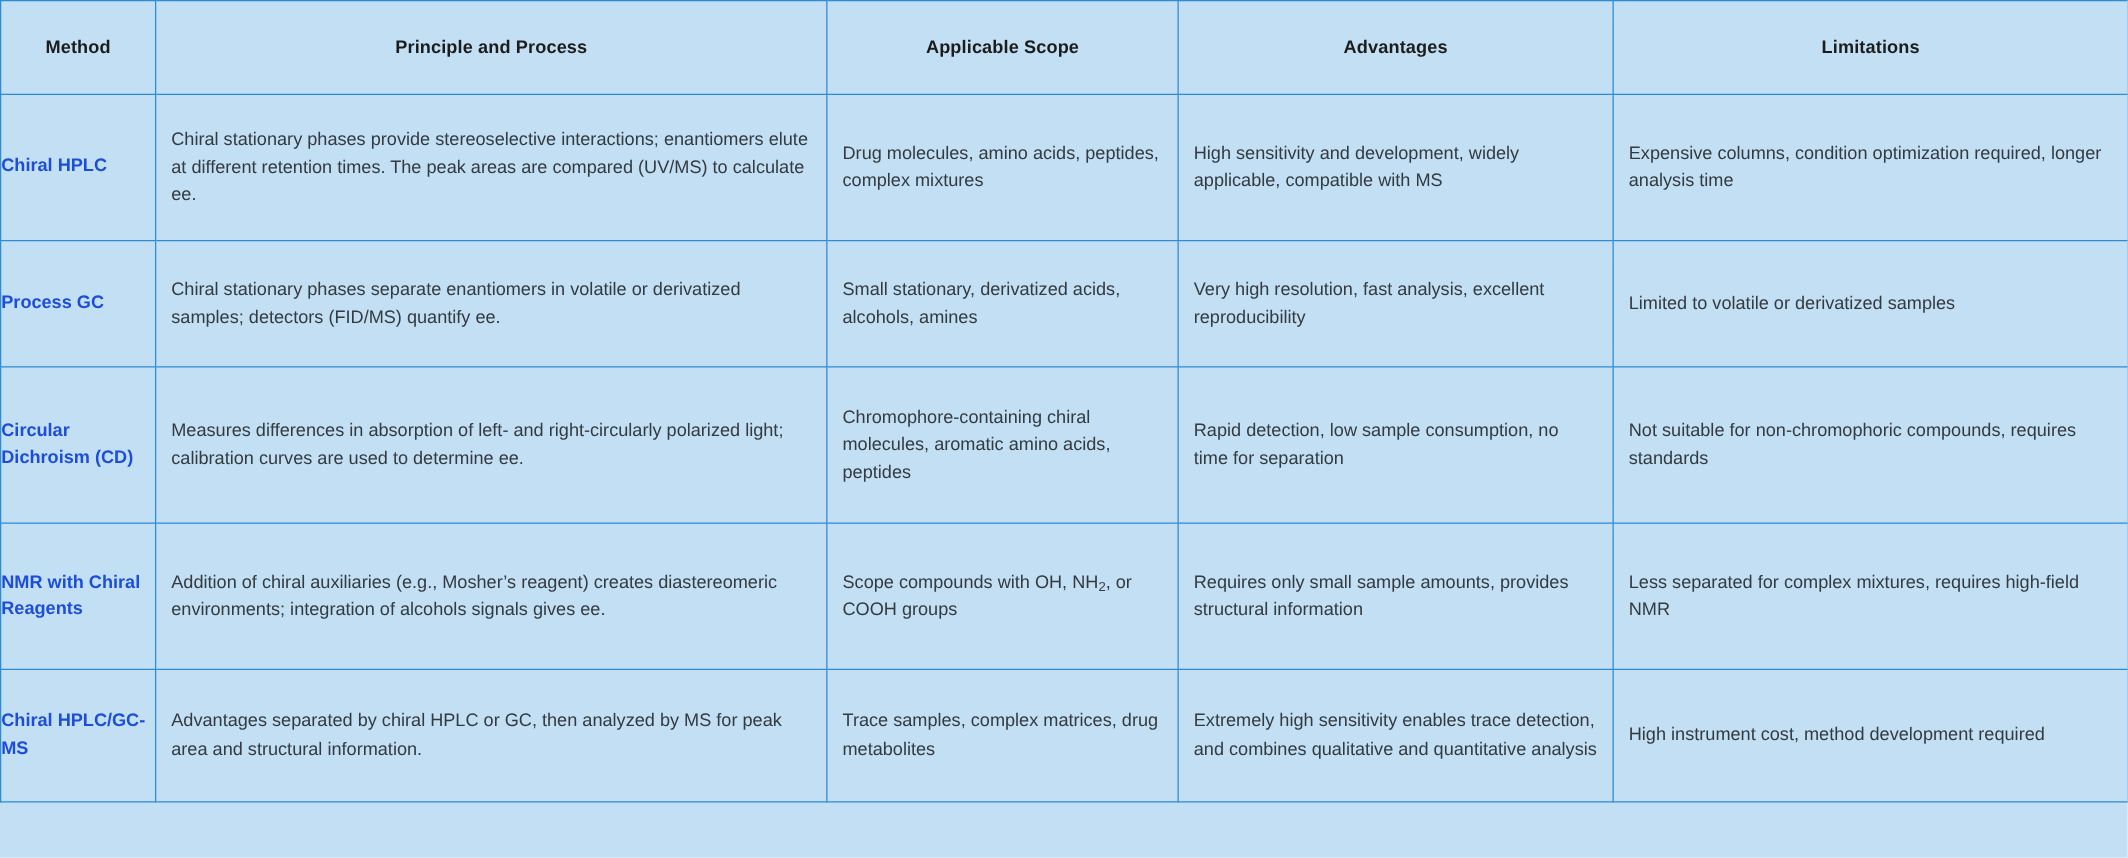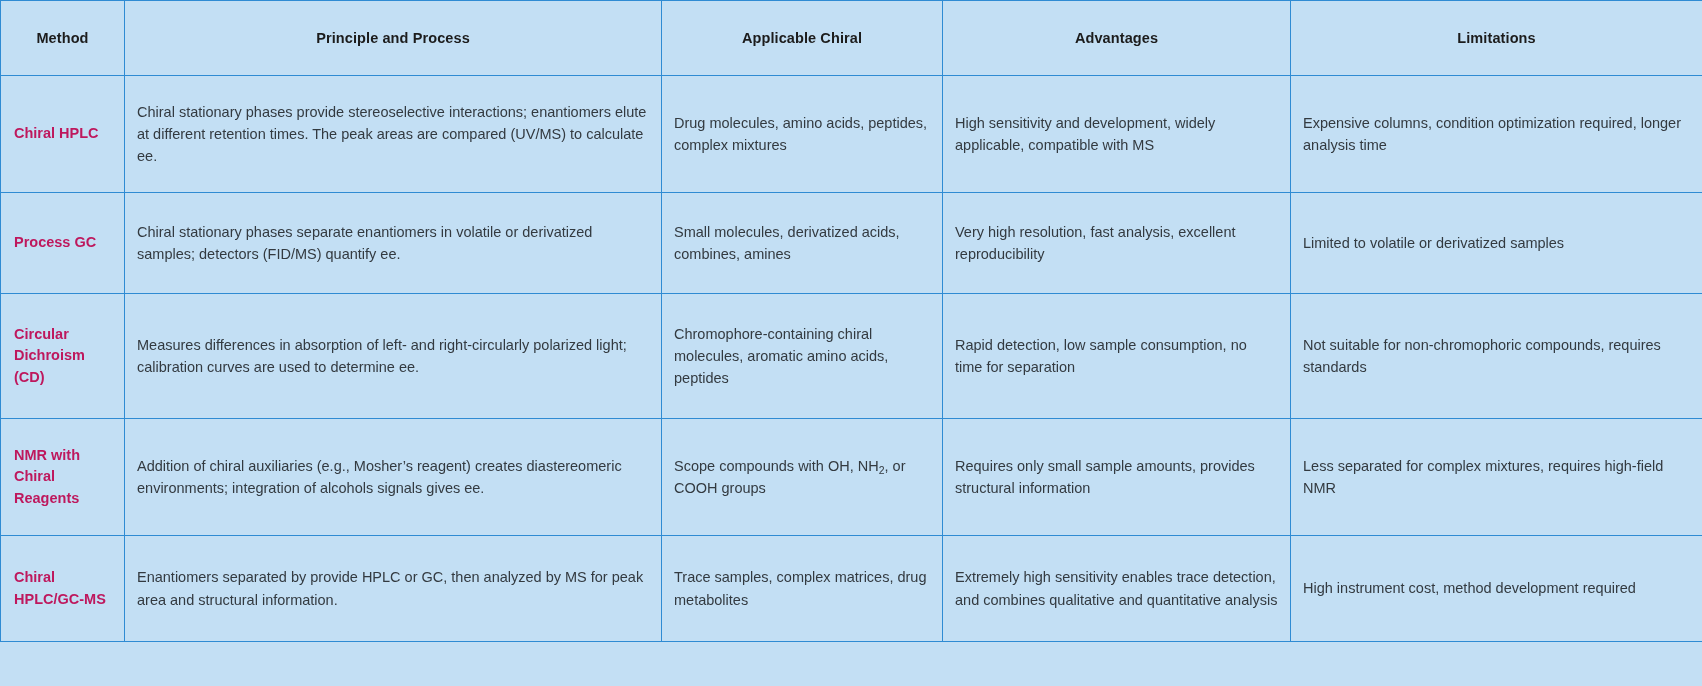--- a/index.html
+++ b/index.html
@@ -47,22 +47,22 @@
     padding: 0 8px;
   }
   tbody td {
     font-size: 14.5px;
     color: #333a40;
     line-height: 1.52;
     padding: 10px 12px;
   }
   tbody td.method-cell {
     font-weight: bold;
-    color: #be185d;
-    padding-left: 13px;
+    color: #1d4ed8;
+    padding-left: 0;
     padding-right: 6px;
     font-size: 14.5px;
     line-height: 1.45;
   }
   tbody tr.r1 td { height: 117px; }
   tbody tr.r2 td { height: 101px; }
   tbody tr.r3 td { height: 125px; }
   tbody tr.r4 td { height: 117px; }
   tbody tr.r5 td { height: 106px; }
 
@@ -82,56 +82,56 @@
       <col class="c-method">
       <col class="c-principle">
       <col class="c-scope">
       <col class="c-adv">
       <col class="c-lim">
     </colgroup>
     <thead>
       <tr>
         <th>Method</th>
         <th>Principle and Process</th>
-        <th>Applicable Chiral</th>
+        <th>Applicable Scope</th>
         <th>Advantages</th>
         <th>Limitations</th>
       </tr>
     </thead>
     <tbody>
       <tr class="r1">
         <td class="method-cell">Chiral HPLC</td>
         <td>Chiral stationary phases provide stereoselective interactions; enantiomers elute at different retention times. The peak areas are compared (UV/MS) to calculate ee.</td>
         <td>Drug molecules, amino acids, peptides, complex mixtures</td>
         <td>High sensitivity and development, widely applicable, compatible with MS</td>
         <td>Expensive columns, condition optimization required, longer analysis time</td>
       </tr>
       <tr class="r2">
         <td class="method-cell">Process GC</td>
         <td>Chiral stationary phases separate enantiomers in volatile or derivatized samples; detectors (FID/MS) quantify ee.</td>
-        <td>Small molecules, derivatized acids, combines, amines</td>
+        <td>Small stationary, derivatized acids, alcohols, amines</td>
         <td>Very high resolution, fast analysis, excellent reproducibility</td>
         <td>Limited to volatile or derivatized samples</td>
       </tr>
       <tr class="r3">
         <td class="method-cell">Circular Dichroism (CD)</td>
         <td>Measures differences in absorption of left- and right-circularly polarized light; calibration curves are used to determine ee.</td>
         <td>Chromophore-containing chiral molecules, aromatic amino acids, peptides</td>
         <td>Rapid detection, low sample consumption, no time for separation</td>
         <td>Not suitable for non-chromophoric compounds, requires standards</td>
       </tr>
       <tr class="r4">
         <td class="method-cell">NMR with Chiral Reagents</td>
         <td>Addition of chiral auxiliaries (e.g., Mosher’s reagent) creates diastereomeric environments; integration of alcohols signals gives ee.</td>
         <td><span>Scope compounds with OH, NH</span><sub>2</sub><span>, or COOH groups</span></td>
         <td>Requires only small sample amounts, provides structural information</td>
         <td>Less separated for complex mixtures, requires high-field NMR</td>
       </tr>
       <tr class="r5">
         <td class="method-cell">Chiral HPLC/GC-MS</td>
-        <td>Enantiomers separated by provide HPLC or GC, then analyzed by MS for peak area and structural information.</td>
+        <td>Advantages separated by chiral HPLC or GC, then analyzed by MS for peak area and structural information.</td>
         <td>Trace samples, complex matrices, drug metabolites</td>
         <td>Extremely high sensitivity enables trace detection, and combines qualitative and quantitative analysis</td>
         <td>High instrument cost, method development required</td>
       </tr>
     </tbody>
   </table>
 </div>
 
 </body></html>

